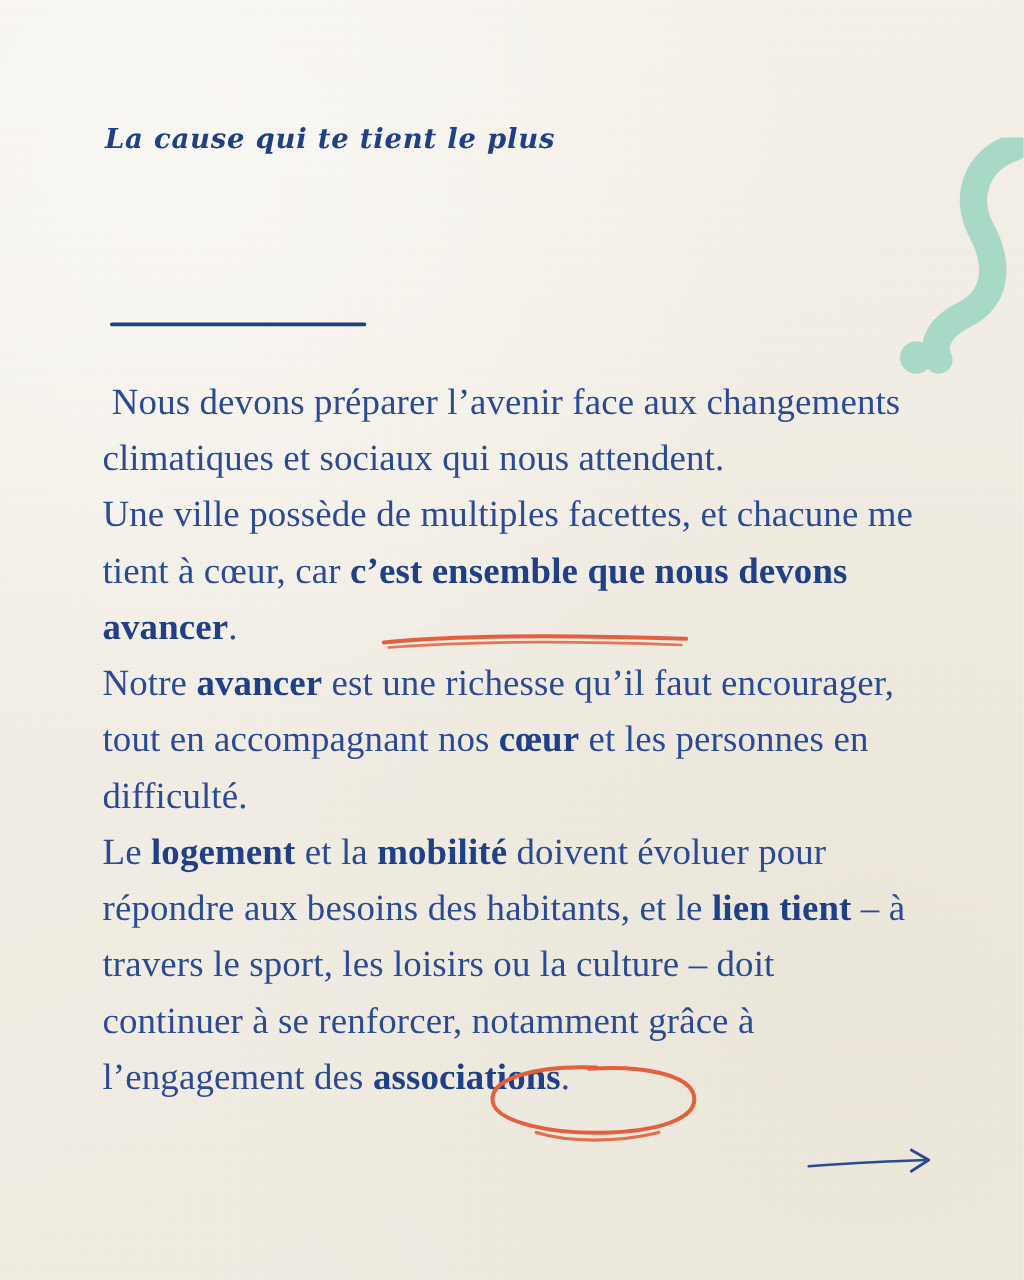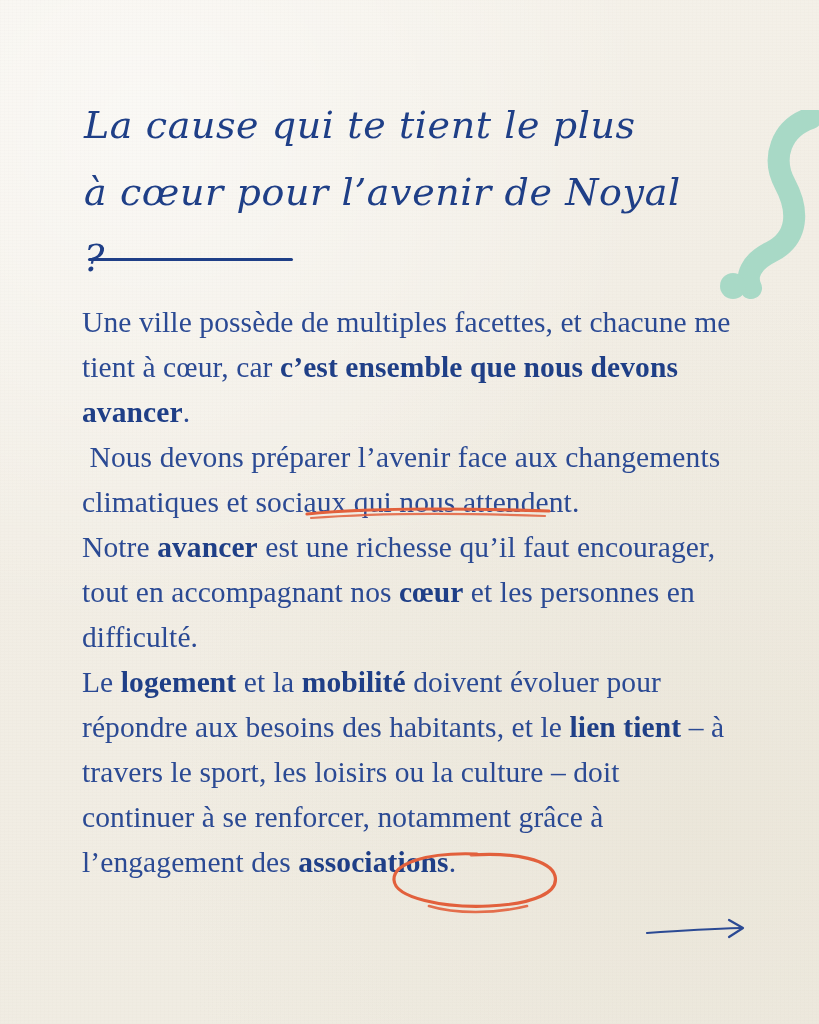--- a/index.html
+++ b/index.html
@@ -42,24 +42,24 @@
   }
 
   .headline {
     position: absolute;
     left: 84px;
     top: 92px;
     width: 620px;
     color: #1f3f87;
     font-family: "DejaVu Serif", serif;
     font-style: italic;
-    font-size: 38px;
+    font-size: 22px;
     line-height: 1.75;
     letter-spacing: 0.6px;
-    font-weight: 400;
+    font-weight: 700;
   }
   .headline .l1 { display: block; }
   .headline .l2 { display: block; }
 
   .rule {
     position: absolute;
     left: 88px;
     top: 258px;
     width: 205px;
     height: 3px;
@@ -115,31 +115,30 @@
 <div class="page">
   <div class="grain"></div>
 
   <svg class="mint-swirl" viewBox="0 0 160 230" fill="none">
     <path d="M152 8 C122 18, 112 48, 126 74 C140 100, 140 128, 112 142 C92 152, 86 166, 92 178" stroke="#a8d9c6" stroke-width="22" stroke-linecap="round" fill="none"></path>
     <circle cx="74" cy="176" r="13" fill="#a8d9c6"></circle>
   </svg>
 
   <div class="headline">
     <span class="l1">La cause qui te tient le plus</span>
-    <span class="l2">à cœur pour l’avenir de Noyal ?</span>
   </div>
 
   <div class="rule"></div>
 
   <div class="body">
     <p>
-      Une ville possède de multiples facettes, et chacune me tient à cœur, car <b>c’est ensemble que nous devons avancer</b>.
+      &nbsp;Nous devons préparer l’avenir face aux changements climatiques et sociaux qui nous attendent.
     </p>
     <p>
-      &nbsp;Nous devons préparer l’avenir face aux changements climatiques et sociaux qui nous attendent.
+      Une ville possède de multiples facettes, et chacune me tient à cœur, car <b>c’est ensemble que nous devons avancer</b>.
     </p>
     <p>
       Notre <b>avancer</b> est une richesse qu’il faut encourager, tout en accompagnant nos <b>cœur</b> et les personnes en difficulté.
     </p>
     <p>
       Le <b>logement</b> et la <b>mobilité</b> doivent évoluer pour répondre aux besoins des habitants, et le <b>lien tient</b> – à travers le sport, les loisirs ou la culture – doit continuer à se renforcer, notamment grâce à l’engagement des <b>associations</b>.
     </p>
   </div>
 
   <svg class="mark underline-mark" viewBox="0 0 248 16" fill="none">

